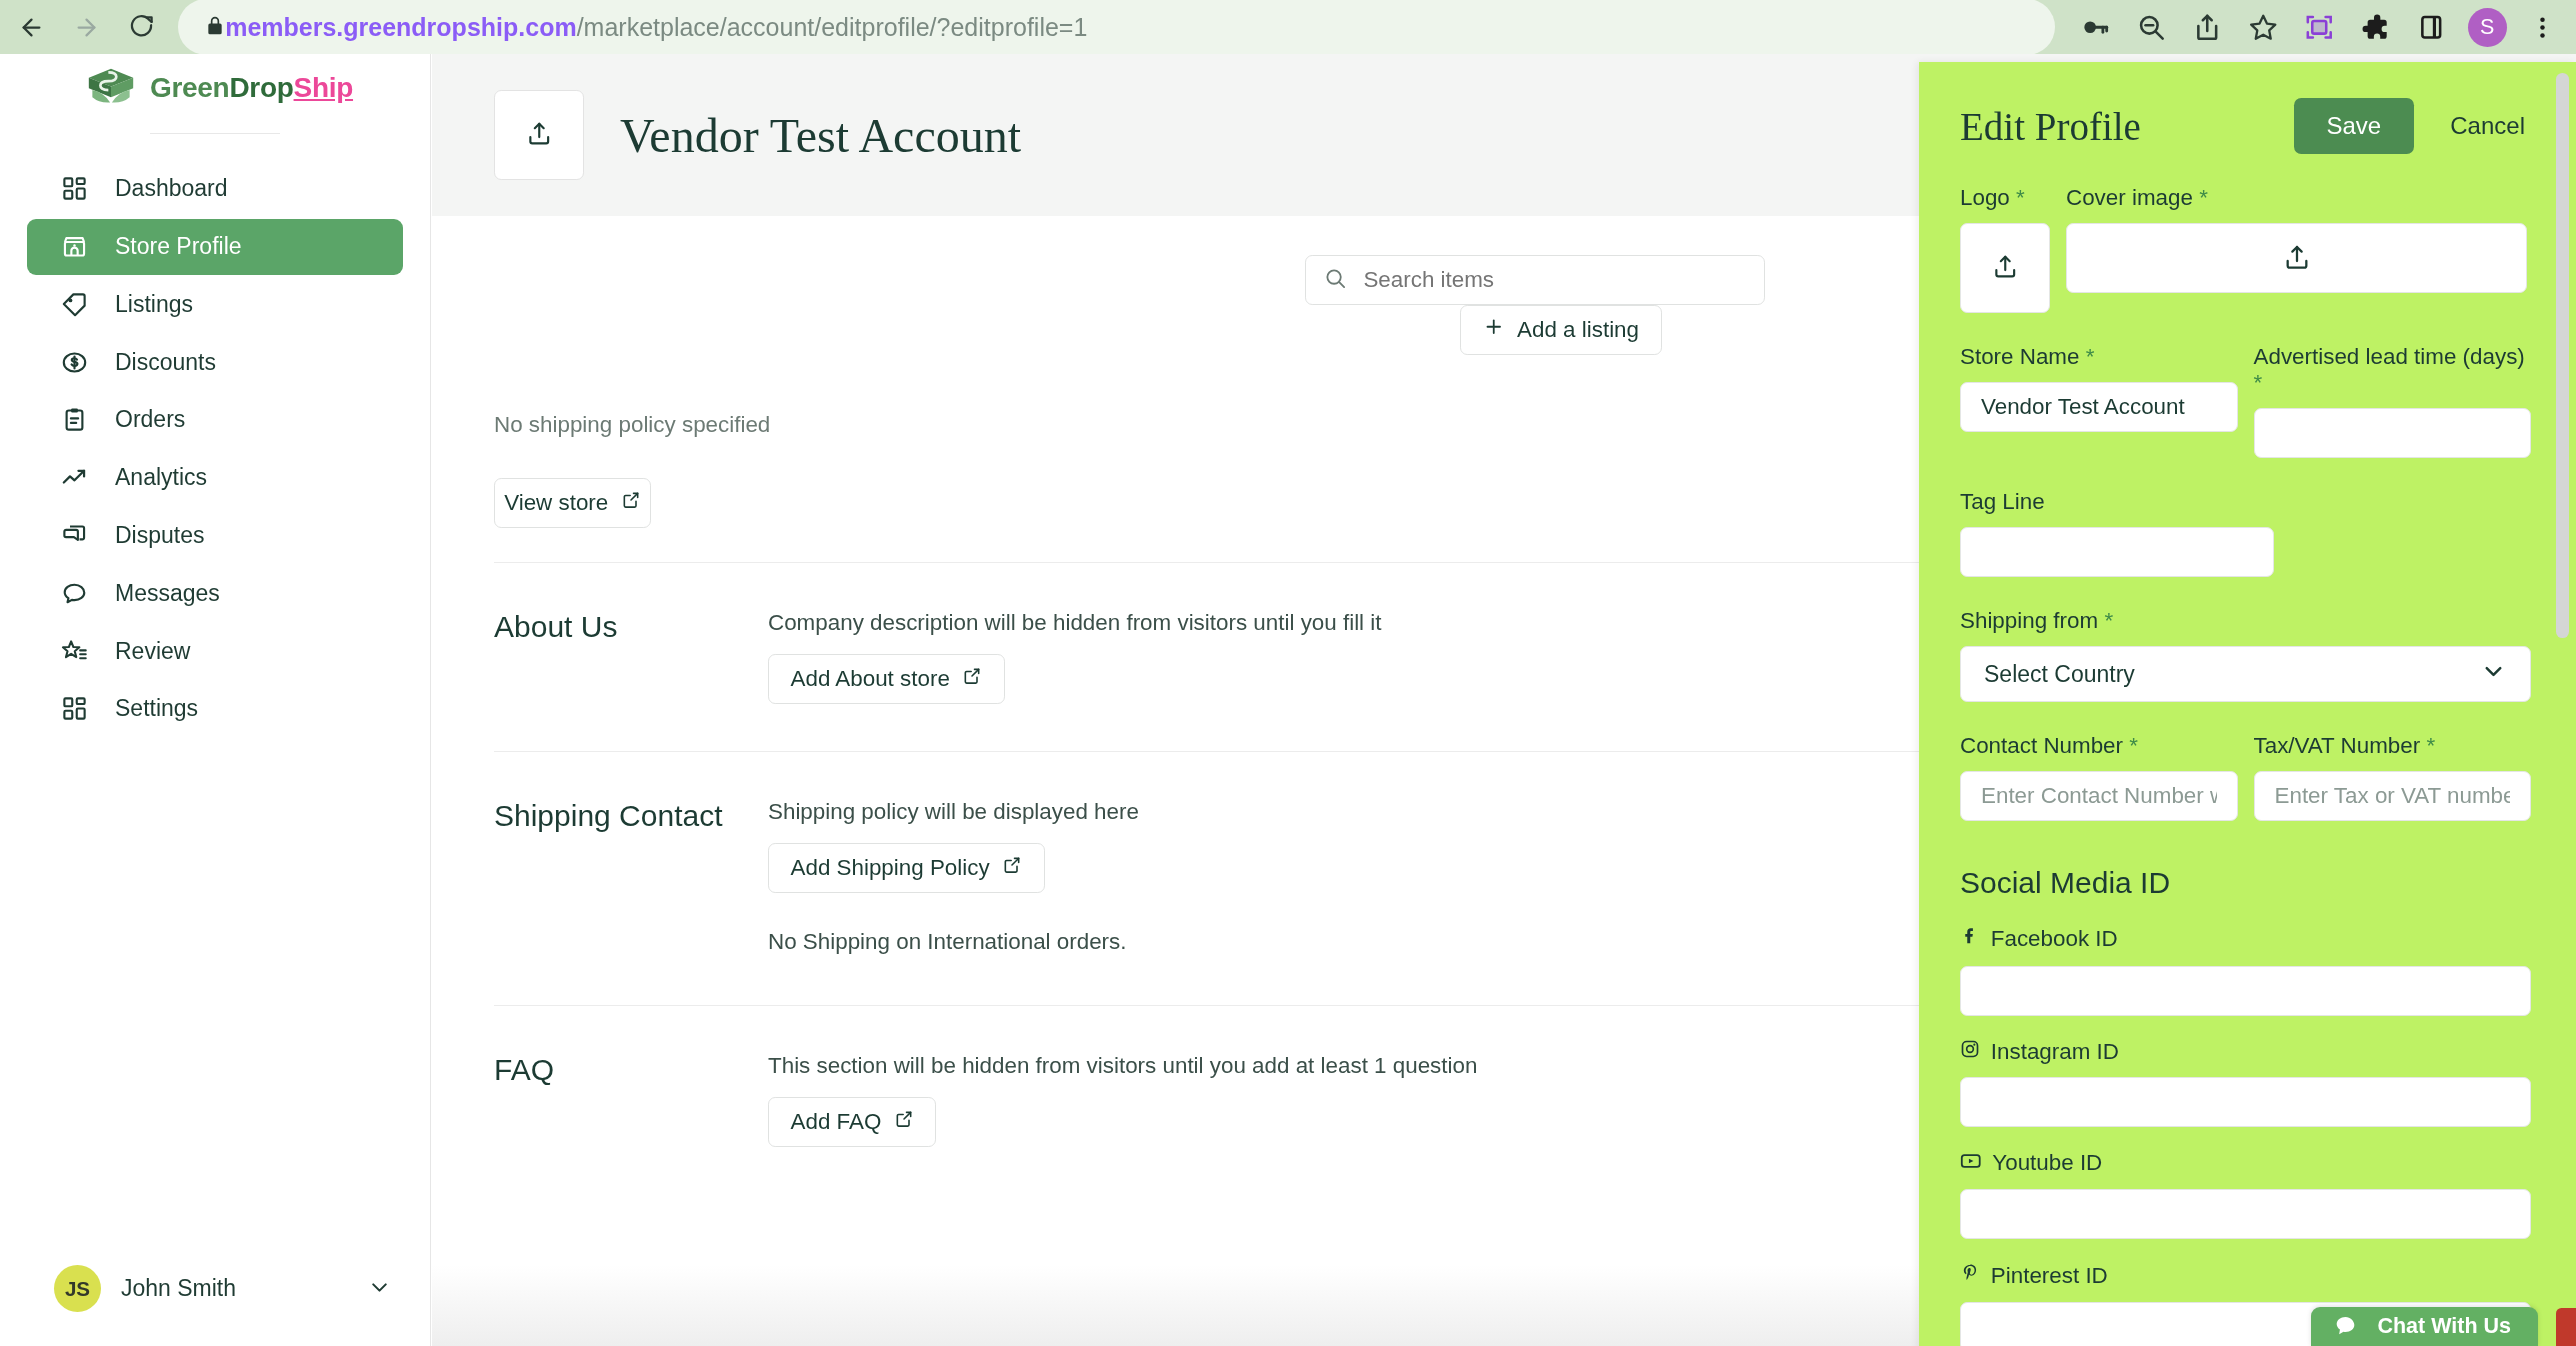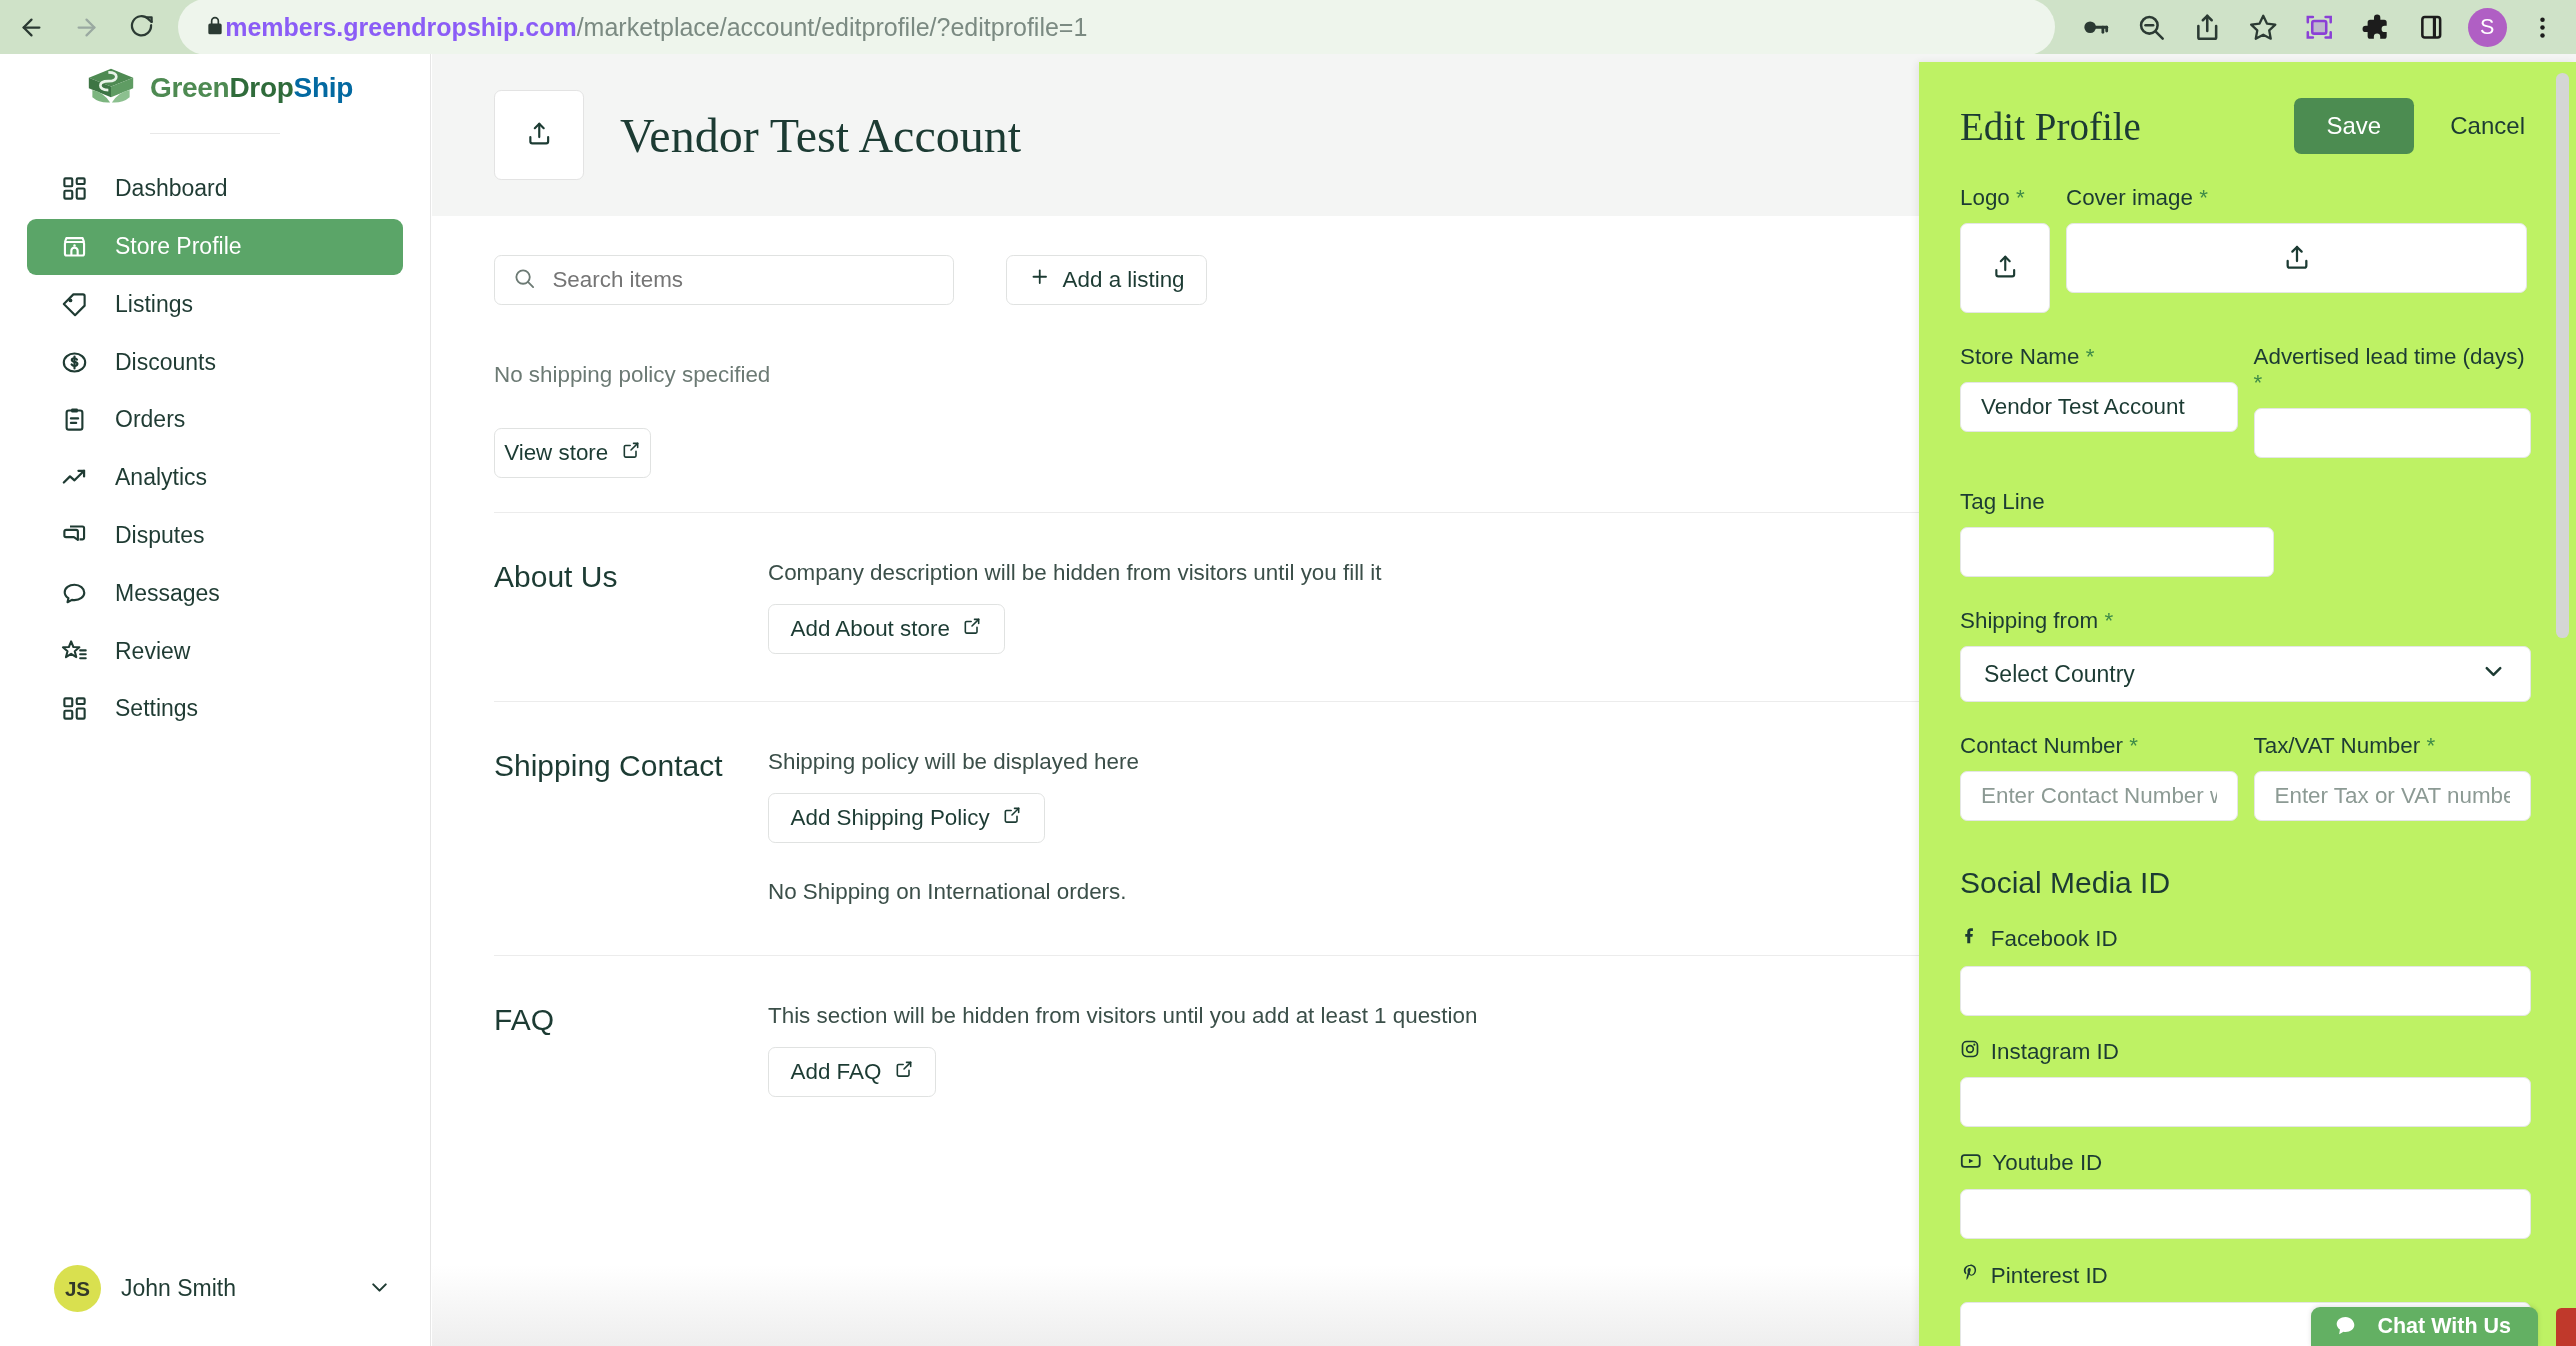--- a/index.html
+++ b/index.html
@@ -52,21 +52,21 @@
 
   
   #sidebar {
     position: absolute; left: 0; top: 0; width: 431px; height: 1292px;
     background: #fff; border-right: 0.9px solid #e6e6e6;
   }
   #brand { display: flex; align-items: center; height: 68px; padding-left: 150px; }
   #brand-text { font-size: 28px; font-weight: 700; letter-spacing: -0.3px; }
   #brand-text .c1 { color: #4e8a52; }
   #brand-text .c2 { color: #2f6b3a; }
-  #brand-text .c3 { color: #0369a1; }
+  #brand-text .c3 { color: #ec4899; text-decoration: underline; }
   #brand-divider { margin: 10.8px 150px 0 150px; border-top: 0.9px solid #e8e8e8; }
   #nav { margin-top: 27px; padding: 0 27px; }
   .nav-item {
     display: flex; align-items: center; height: 56px;
     border-radius: 9px; padding-left: 34px; cursor: pointer;
     color: #1f3b33; font-size: 23px; margin-bottom: 1.8px;
   }
   .nav-item .ico { width: 38px; display: flex; align-items: center; }
   .nav-item .lbl { margin-left: 16px; }
   .nav-item.active { background: #5ba568; color: #ffffff; }
@@ -102,21 +102,21 @@
   #store-title {
     margin-left: 36px; font-family: "Liberation Serif", serif;
     font-size: 48px; color: #1c3b33; font-weight: 400;
   }
   #no-reviews {
     position: absolute; right: 21.5px; top: 56px;
     font-size: 22.4px; color: #3b4f49; white-space: nowrap;
   }
 
   #content-body { padding: 39px 0 0 62px; position: relative; }
-  #tools-row { display: flex; align-items: center; }
+  #tools-row { display: flex; align-items: center; flex-direction: column; }
   #search-box {
     width: 460px; height: 50px; border: 0.9px solid #e0e2e1; border-radius: 7.2px;
     display: flex; align-items: center; padding: 0 18px; background: #fff;
   }
   #search-input {
     border: 0; outline: 0; font-size: 22.4px; color: #6c7a74;
     margin-left: 14.4px; width: 100%; background: transparent;
     font-family: "Liberation Sans", sans-serif;
   }
   #add-listing-btn {

